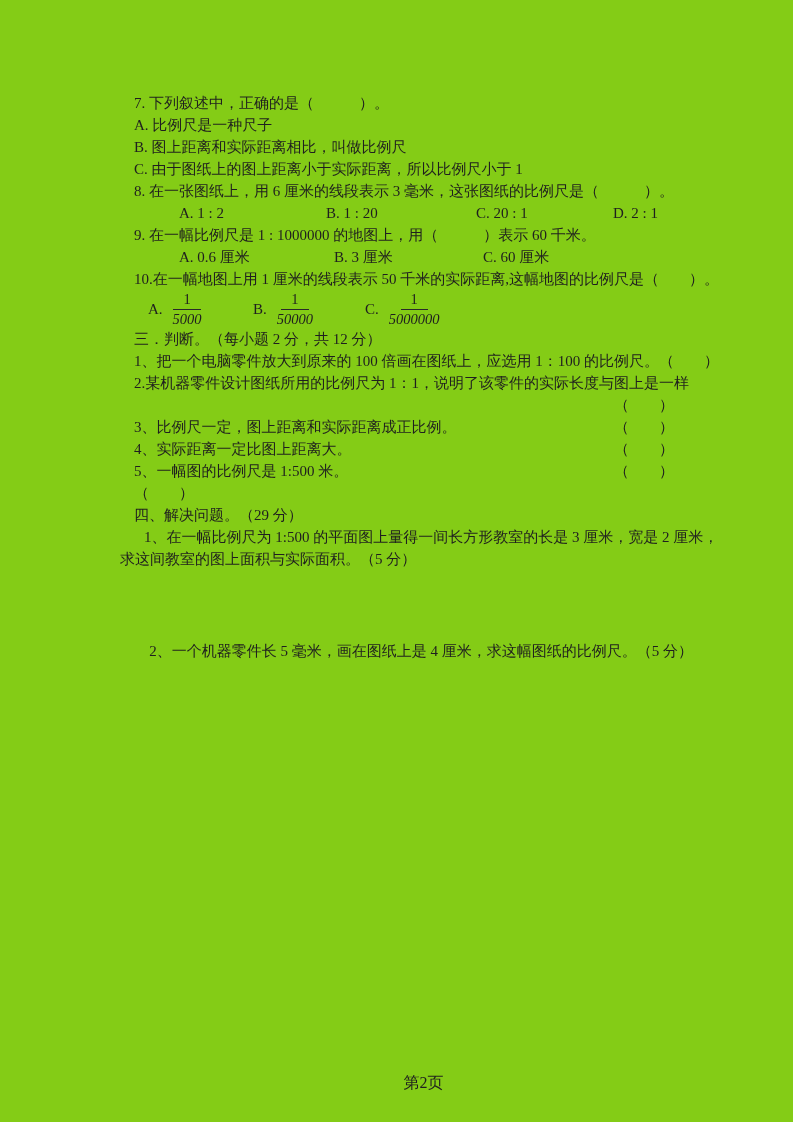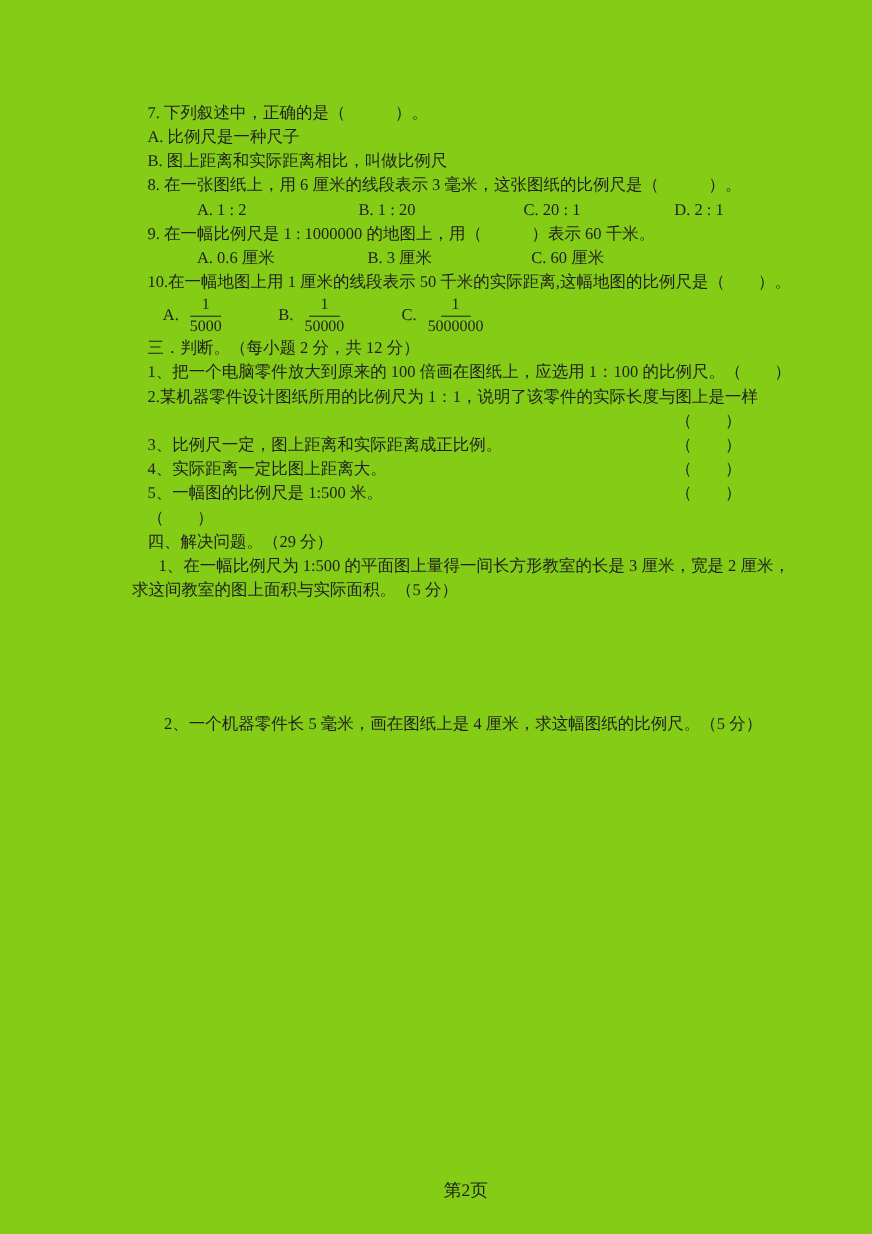--- a/index.html
+++ b/index.html
@@ -67,32 +67,33 @@
     font-size: 14.5px;
   }
   .frac .num {
     border-bottom: 1px solid #2a2a2a;
     padding: 0 10px 1px 10px;
     text-align: center;
   }
   .frac .den {
     padding: 1px 2px 0 2px;
     text-align: center;
+    font-style: italic;
   }
 
   
   .judge {
     display: flex;
     justify-content: space-between;
     align-items: baseline;
   }
   .judge .paren { padding-right: 24px; }
   .paren-only { text-align: right; }
 
-  .solve-q2 { margin-top: 100px; }
+  .solve-q2 { margin-top: 70px; }
 
   .footer {
     position: absolute;
     top: 1072px;
     left: 0;
     width: 793px;
     text-align: center;
     font-size: 16px;
     line-height: 22px;
     margin-left: 27px;
@@ -100,20 +101,21 @@
 </style>
 </head>
 <body>
 
 <div class="page">
   <div class="content">
 
     <div class="line">7. 下列叙述中，正确的是（　　　）。</div>
     <div class="line">A. 比例尺是一种尺子</div>
     <div class="line">B. 图上距离和实际距离相比，叫做比例尺</div>
+    <div class="line">C. 由于图纸上的图上距离小于实际距离，所以比例尺小于 1</div>
 
     <div class="line">8. 在一张图纸上，用 6 厘米的线段表示 3 毫米，这张图纸的比例尺是（　　　）。</div>
     <div class="line options-row">
       <span class="opt q8-a">A. 1 : 2</span>
       <span class="opt q8-b">B. 1 : 20</span>
       <span class="opt q8-c">C. 20 : 1</span>
       <span class="opt">D. 2 : 1</span>
     </div>
 
     <div class="line">9. 在一幅比例尺是 1 : 1000000 的地图上，用（　　　）表示 60 千米。</div>

